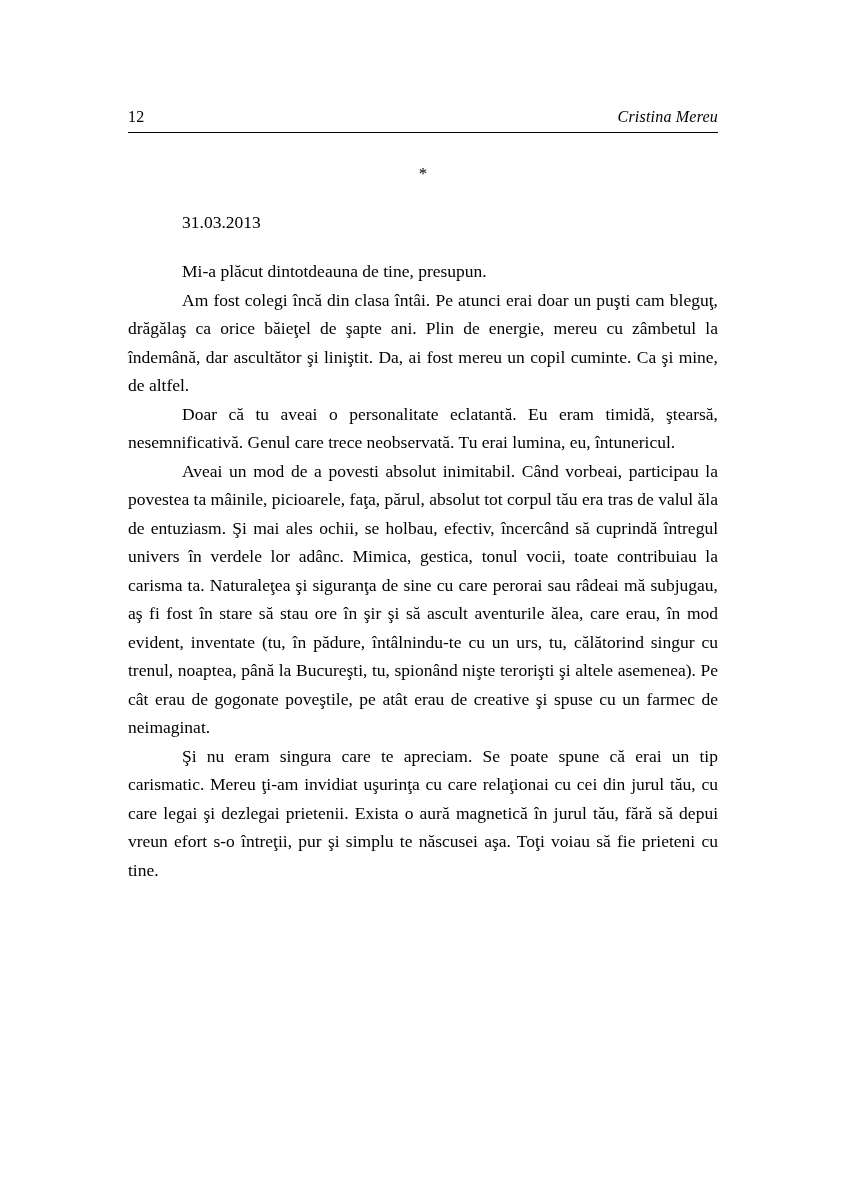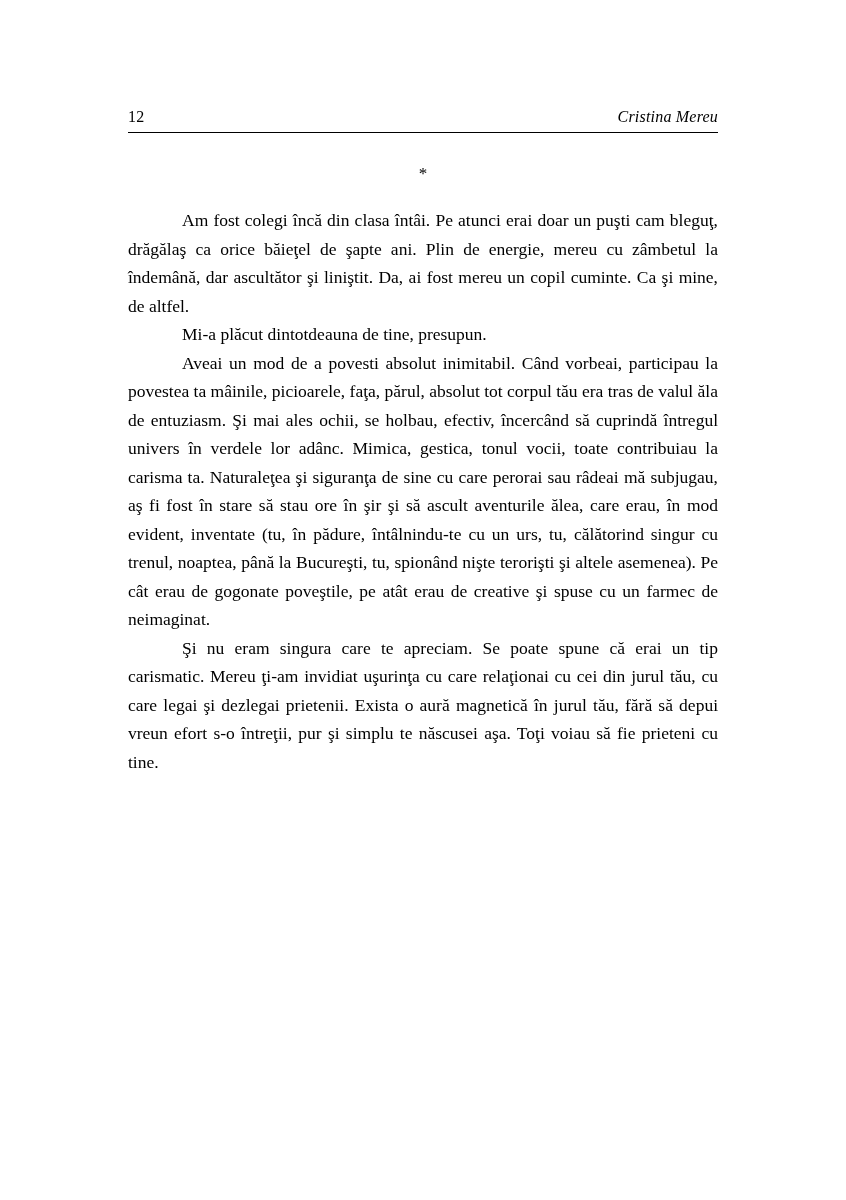--- a/index.html
+++ b/index.html
@@ -77,22 +77,24 @@
   <div class="content">
 
     <div class="running-head">
       <span class="folio">12</span>
       <span class="author">Cristina Mereu</span>
     </div>
     <div class="rule"></div>
 
     <div class="asterisk">*</div>
 
+    <div class="date">31.03.2013</div>
 
     <div class="body-text">
+      <p>Mi-a plăcut dintotdeauna de tine, presupun.</p>
       <p>Am fost colegi încă din clasa întâi. Pe atunci erai doar un puşti cam bleguţ, drăgălaş ca orice băieţel de şapte ani. Plin de energie, mereu cu zâmbetul la îndemână, dar ascultător şi liniştit. Da, ai fost mereu un copil cuminte. Ca şi mine, de altfel.</p>
-      <p>Mi-a plăcut dintotdeauna de tine, presupun.</p>
+      <p>Doar că tu aveai o personalitate eclatantă. Eu eram timidă, ştearsă, nesemnificativă. Genul care trece neobservată. Tu erai lumina, eu, întunericul.</p>
       <p>Aveai un mod de a povesti absolut inimitabil. Când vorbeai, participau la povestea ta mâinile, picioa­rele, faţa, părul, absolut tot corpul tău era tras de valul ăla de entuziasm. Şi mai ales ochii, se holbau, efectiv, încercând să cuprindă întregul univers în verdele lor adânc. Mimica, gestica, tonul vocii, toate contribuiau la carisma ta. Naturaleţea şi siguranţa de sine cu care perorai sau râdeai mă subjugau, aş fi fost în stare să stau ore în şir şi să ascult aventurile ălea, care erau, în mod evident, inventate (tu, în pădure, întâlnindu-te cu un urs, tu, călătorind singur cu trenul, noaptea, până la Bucureşti, tu, spionând nişte terorişti şi altele asemenea). Pe cât erau de gogonate poveştile, pe atât erau de creative şi spuse cu un farmec de neimaginat.</p>
       <p>Şi nu eram singura care te apreciam. Se poate spune că erai un tip carismatic. Mereu ţi-am invidiat uşurinţa cu care relaţionai cu cei din jurul tău, cu care legai şi dezlegai prietenii. Exista o aură magnetică în jurul tău, fără să depui vreun efort s-o întreţii, pur şi simplu te născusei aşa. Toţi voiau să fie prieteni cu tine.</p>
     </div>
 
   </div>
 </div>
 
 </body></html>

